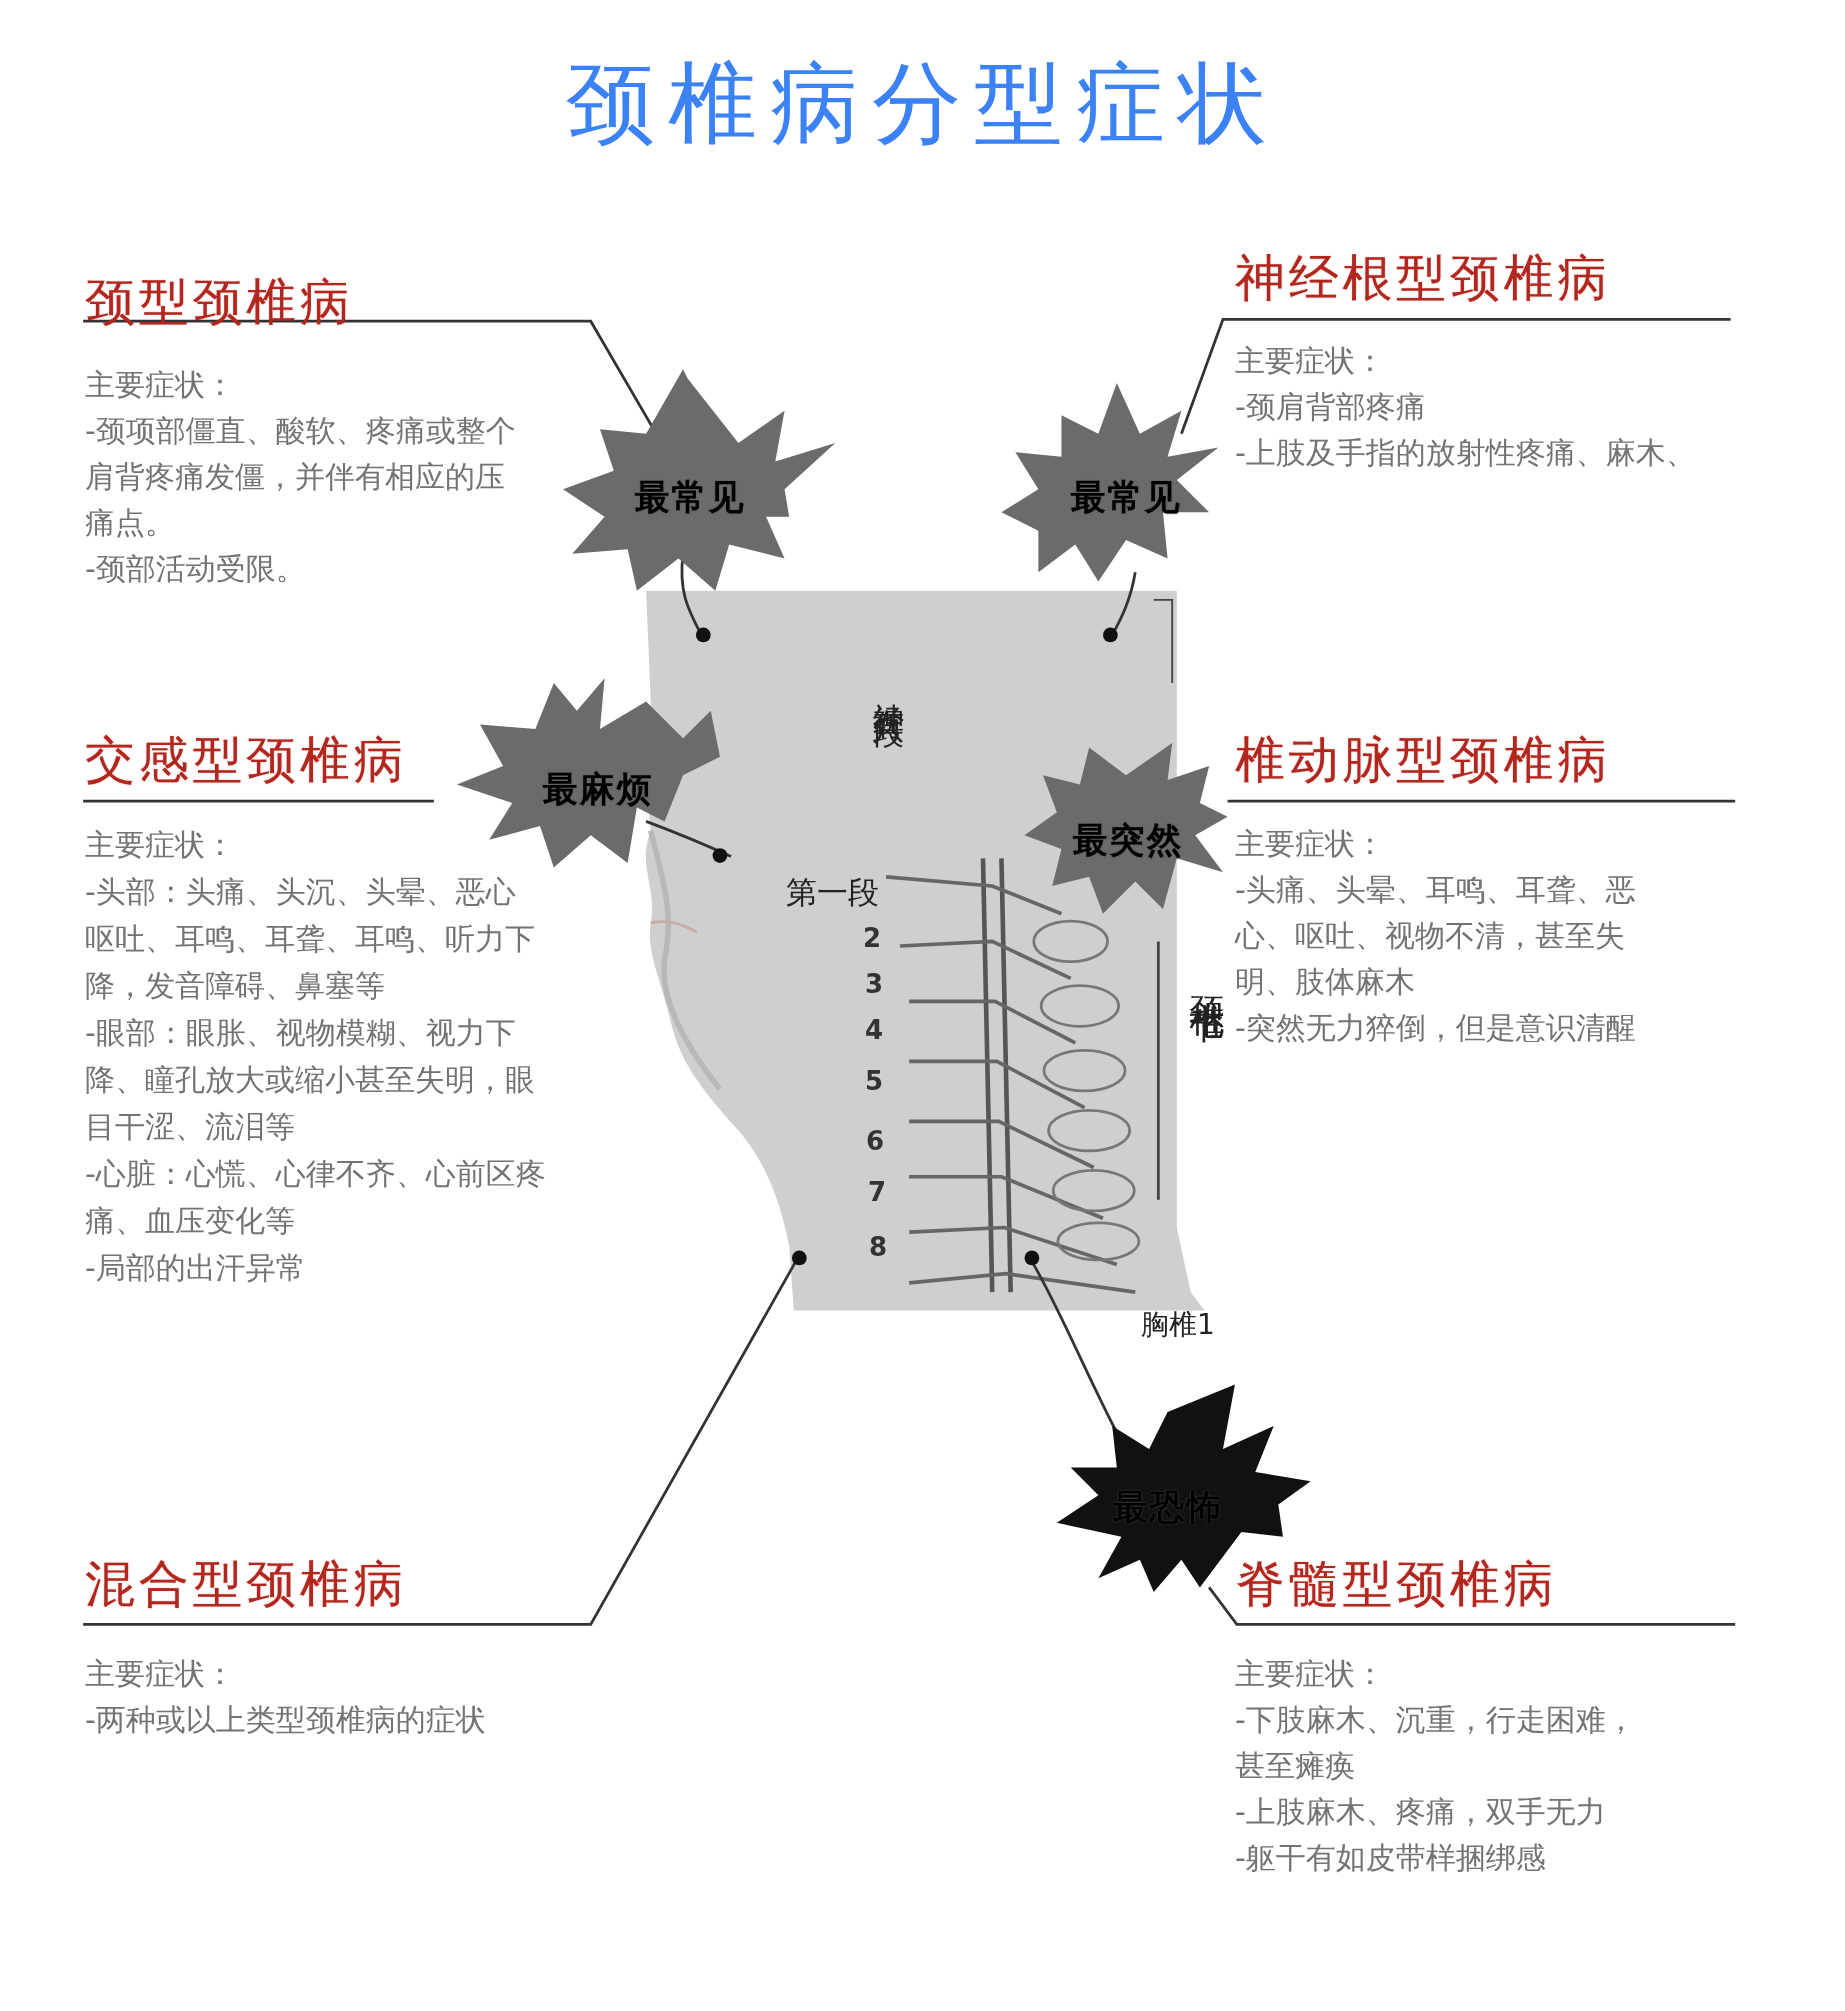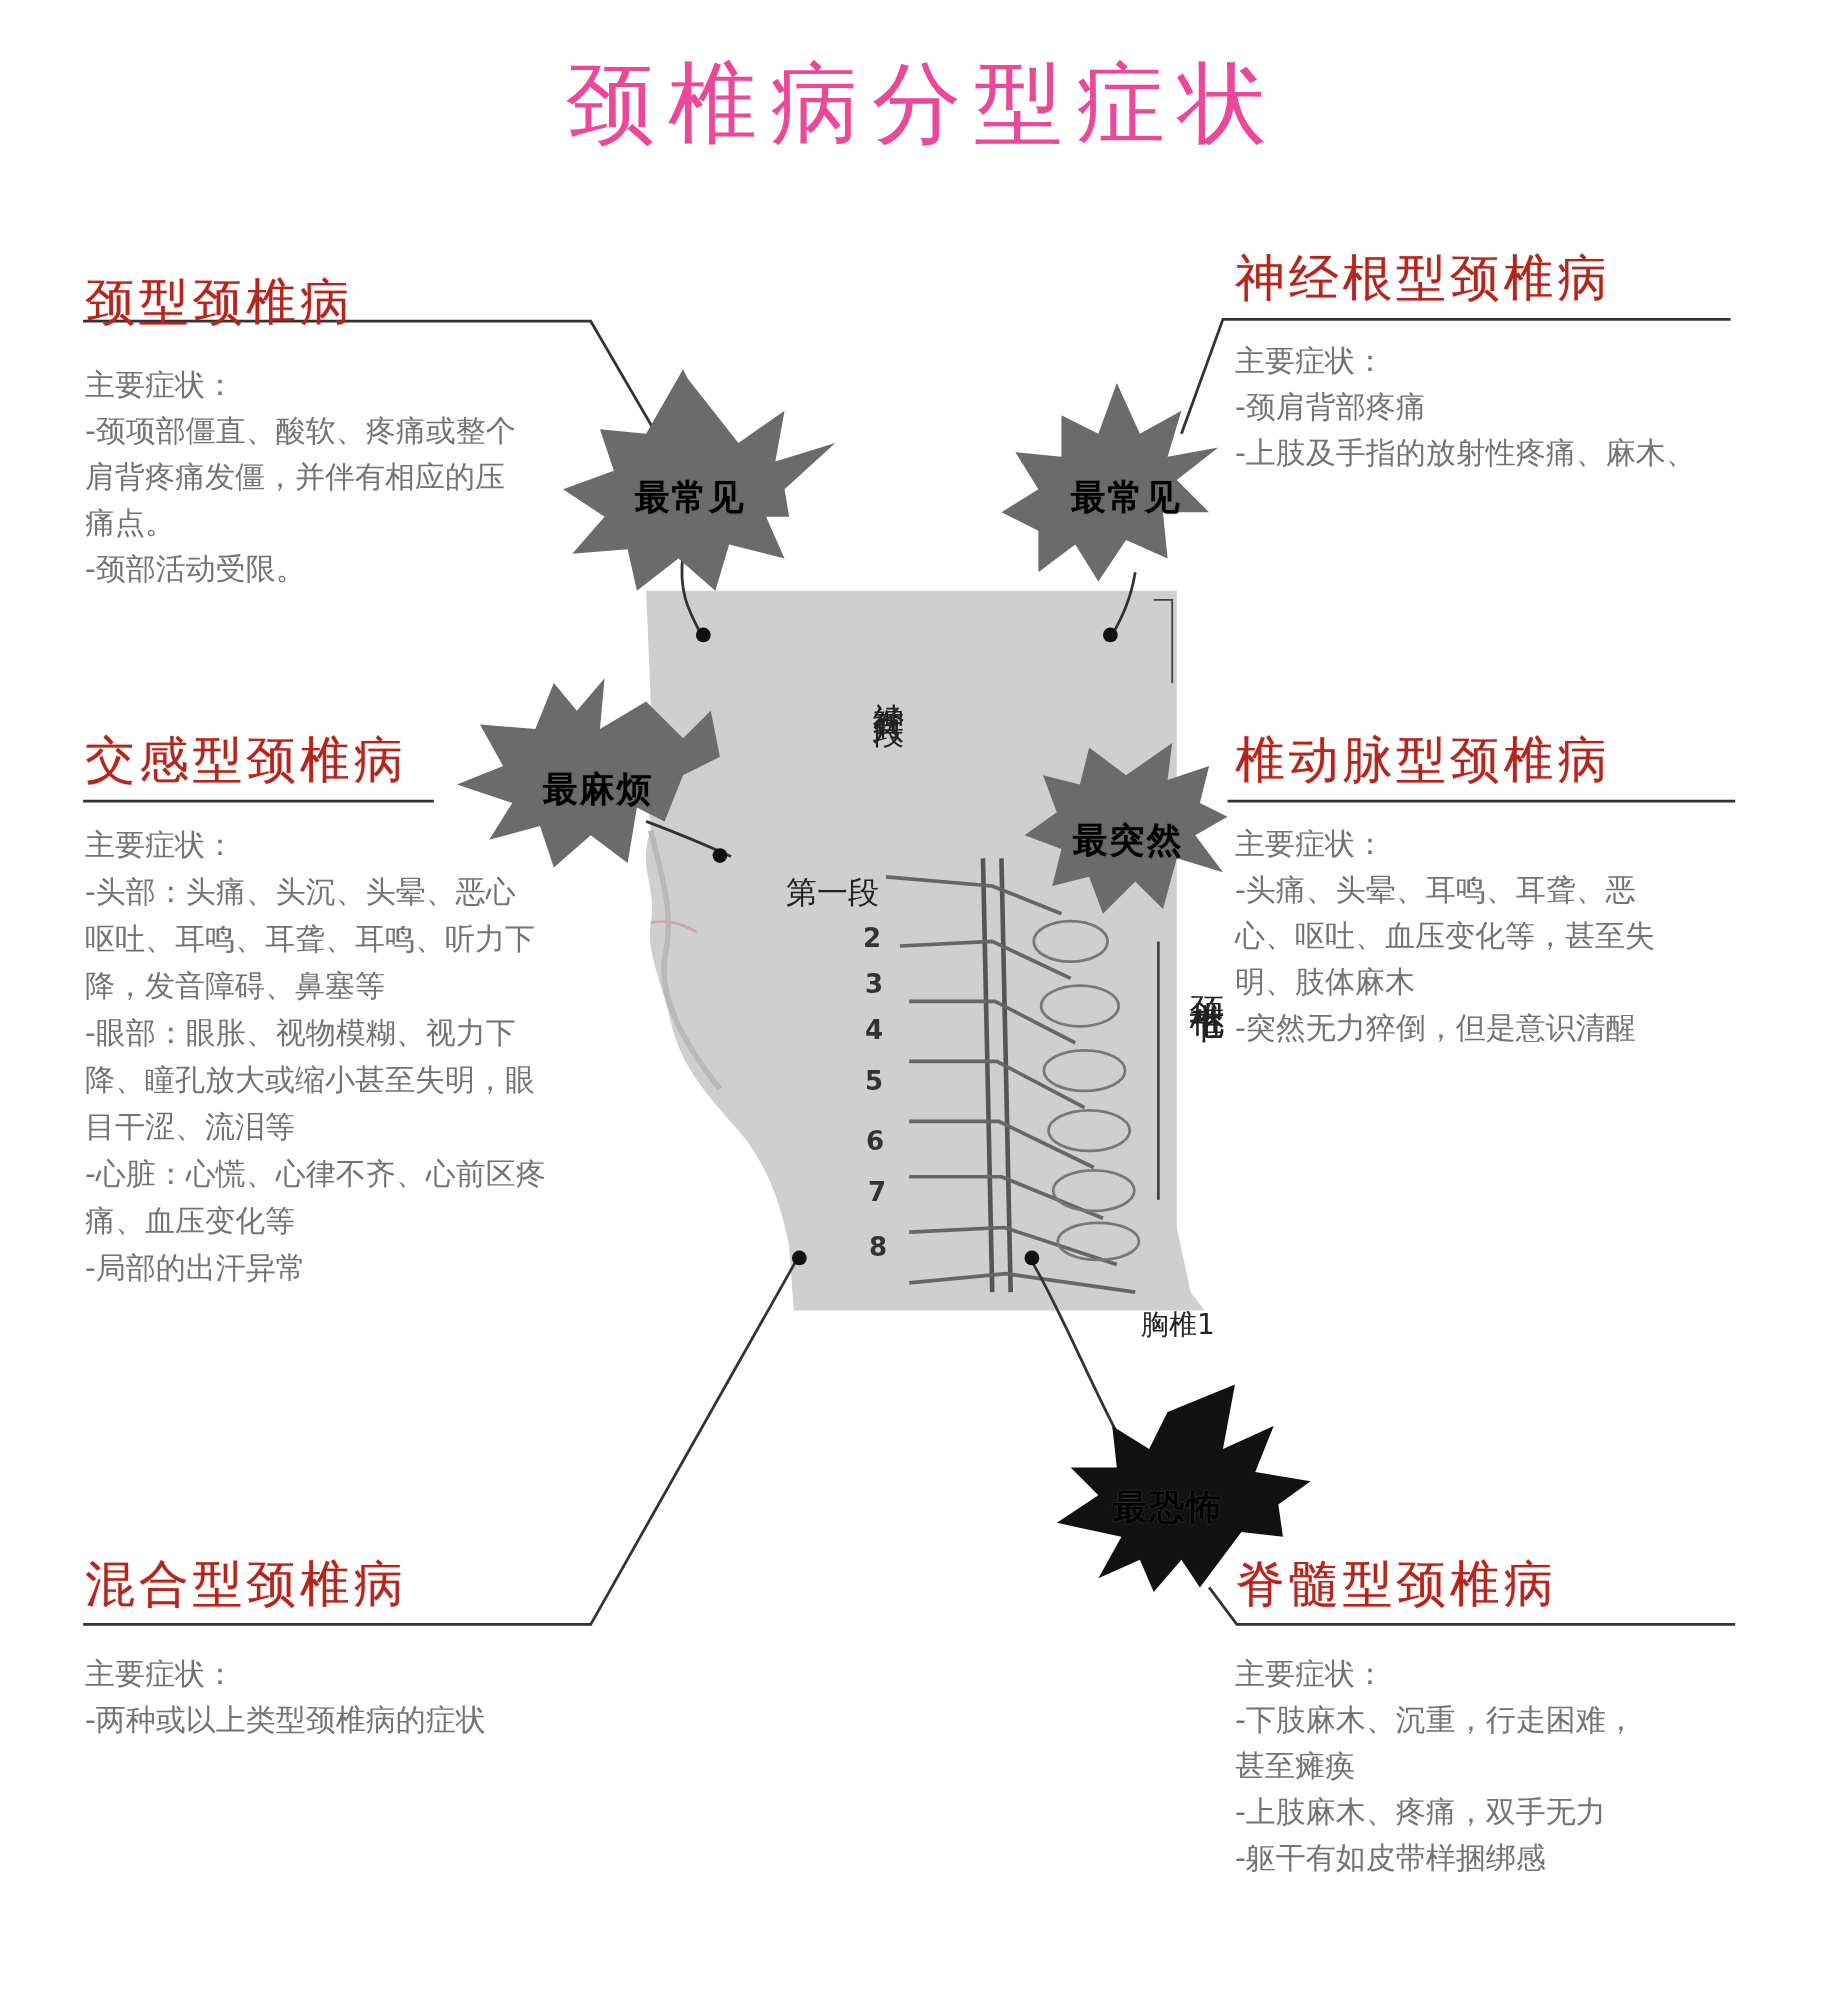--- a/index.html
+++ b/index.html
@@ -1,19 +1,19 @@
 <!DOCTYPE html>
 <html style="font-size:14.8px"><head>
 <meta charset="utf-8">
 <style>
   html, body { margin: 0; padding: 0; background: #ffffff; }
   body { width: 1846px; height: 2012px; position: relative; overflow: hidden;
          font-family: "DejaVu Sans", "Liberation Sans", sans-serif; color: #1a1a1a; }
   .title { position: absolute; left: 0; width: 1846px; top: 44px; text-align: center;
-           font-size: 89px; letter-spacing: 13px; color: #ec4899; font-weight: normal; }
+           font-size: 89px; letter-spacing: 13px; color: #3b82f6; font-weight: normal; }
   .panel { position: absolute; }
   .panel-title { font-size: 50px; color: #b3261e; letter-spacing: 3.7px; line-height: 59px;
                  text-shadow: 0 0 1.8px rgba(180,40,30,0.35); white-space: nowrap; }
   .panel-body { font-size: 30px; line-height: 46px; color: #737373; margin-top: 28px; }
   .panel-body .line { white-space: nowrap; }
   svg.overlay { position: absolute; left: 0; top: 0; }
   .burst-label { position: absolute; color: #000000; font-size: 35px; font-weight: bold;
                  letter-spacing: 1.8px; white-space: nowrap; transform: translate(-50%,-50%);
                  text-shadow: 0 0 1.8px #555; }
   .fig-text { position: absolute; font-size: 31px; color: #222; white-space: nowrap; margin-left: 24px; }
@@ -158,21 +158,21 @@
     <div class="line">痛、血压变化等</div>
     <div class="line">-局部的出汗异常</div>
   </div>
 </div>
 
 <div class="panel" style="left:1235px; top:731px; width:554px;">
   <div class="panel-title">椎动脉型颈椎病</div>
   <div class="panel-body" style="margin-top:31px;">
     <div class="line">主要症状：</div>
     <div class="line">-头痛、头晕、耳鸣、耳聋、恶</div>
-    <div class="line">心、呕吐、血压变化等，甚至失</div>
+    <div class="line">心、呕吐、视物不清，甚至失</div>
     <div class="line">明、肢体麻木</div>
     <div class="line">-突然无力猝倒，但是意识清醒</div>
   </div>
 </div>
 
 <div class="panel" style="left:85px; top:1555px; width:554px;">
   <div class="panel-title">混合型颈椎病</div>
   <div class="panel-body" style="margin-top:37px;">
     <div class="line">主要症状：</div>
     <div class="line">-两种或以上类型颈椎病的症状</div>

